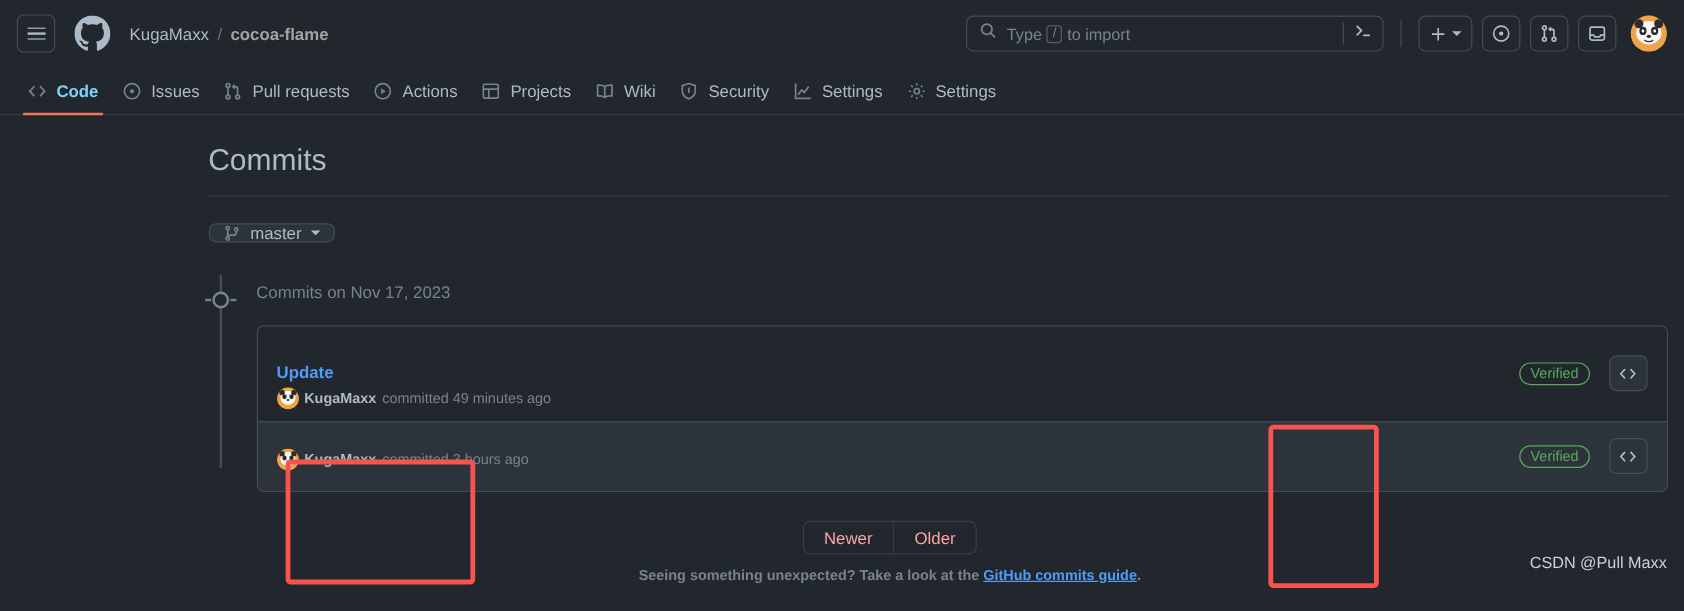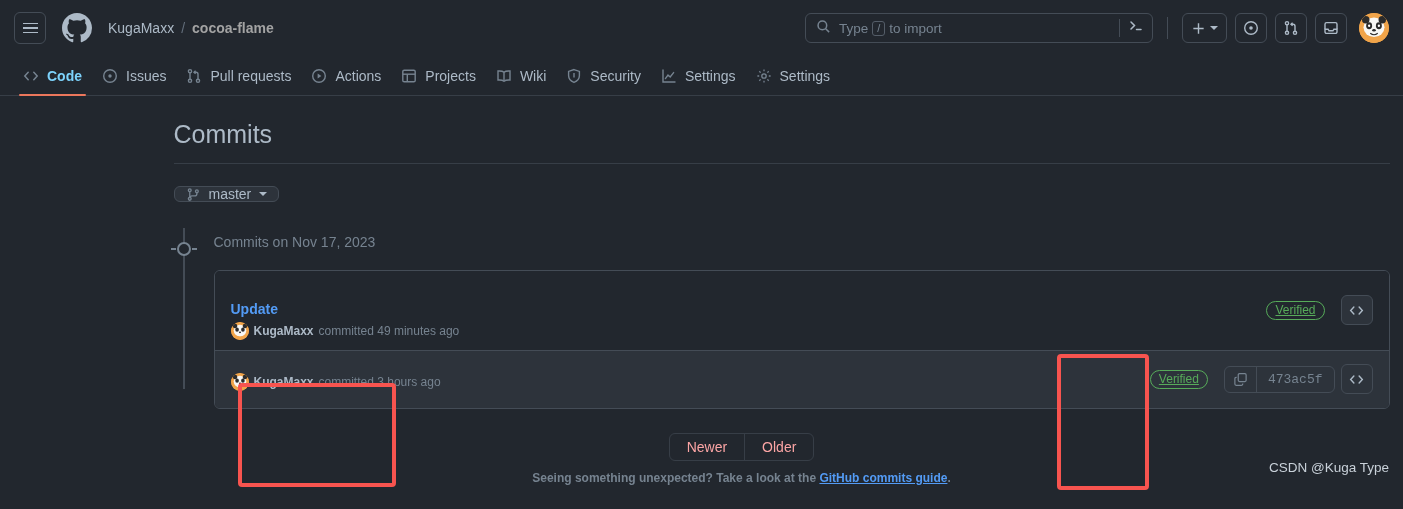--- a/index.html
+++ b/index.html
@@ -169,21 +169,21 @@
   .mini-avatar {
     width: 18px; height: 18px; border-radius: 50%; overflow: hidden;
     background:#f0a44a; flex: none;
   }
   .author { font-weight: bold; color: #adbac7; cursor: pointer; }
 
   .commit-right { display: flex; align-items: center; gap: 16px; flex: none; }
   .verified-badge {
     border: 1px solid #57ab5a; border-radius: 20px;
     padding: 1px 8px 2px;
-    font-size: 12px; color: #57ab5a; cursor: pointer; text-decoration: underline;
+    font-size: 12px; color: #57ab5a; cursor: pointer;
   }
   .sha-group { display: flex; align-items: center; gap: 6px; }
   .sha-btns {
     display: flex; align-items: stretch;
     border: 1px solid #444c56; border-radius: 6px;
     background: #2d333b; overflow: hidden;
   }
   .sha-copy {
     width: 32px; display:flex; align-items:center; justify-content:center;
     border-right: 1px solid #444c56; cursor: pointer;
@@ -480,29 +480,20 @@
                   <path d="M5 28 Q20 38 35 28 L35 33 Q20 42 5 33Z" fill="#f0a44a"></path>
                 </svg>
               </span>
               <span class="author">KugaMaxx</span>
               <span>committed 3 hours ago</span>
             </div>
           </div>
           <div class="commit-right">
             <span class="verified-badge">Verified</span>
             <span class="sha-group">
-              <span class="sha-btns">
-                <span class="sha-copy">
-                  <svg width="15" height="15" viewBox="0 0 16 16" fill="none" stroke="#768390" stroke-width="1.3">
-                      <rect x="5.6" y="1.8" width="8.4" height="8.4" rx="1.3"></rect>
-                      <path d="M10.4 12.3v.6a1.3 1.3 0 0 1-1.3 1.3H3.3A1.3 1.3 0 0 1 2 12.9V7.1a1.3 1.3 0 0 1 1.3-1.3h.6"></path>
-                    </svg>
-                </span>
-                <span class="sha-text">473ac5f</span>
-              </span>
               <span class="code-btn">
                 <svg width="15" height="15" viewBox="0 0 16 16" fill="none" stroke="#adbac7" stroke-width="1.5" stroke-linecap="round">
                     <path d="M5.2 4.3 1.8 8l3.4 3.7"></path>
                     <path d="M10.8 4.3 14.2 8l-3.4 3.7"></path>
                   </svg>
               </span>
             </span>
           </div>
         </div>
 
@@ -518,14 +509,14 @@
 
     <div class="footnote">
       <span>Seeing something unexpected? Take a look at the </span><a href="#">GitHub commits guide</a><span>.</span>
     </div>
 
   </div>
 
   <div class="anno" style="left:238px; top:287px; width:158px; height:104px;"></div>
   <div class="anno" style="left:1057px; top:258px; width:92px; height:136px;"></div>
 
-  <div class="watermark">CSDN @Kuga Type</div>
+  <div class="watermark">CSDN @Pull Maxx</div>
 </div>
 
 </body></html>

